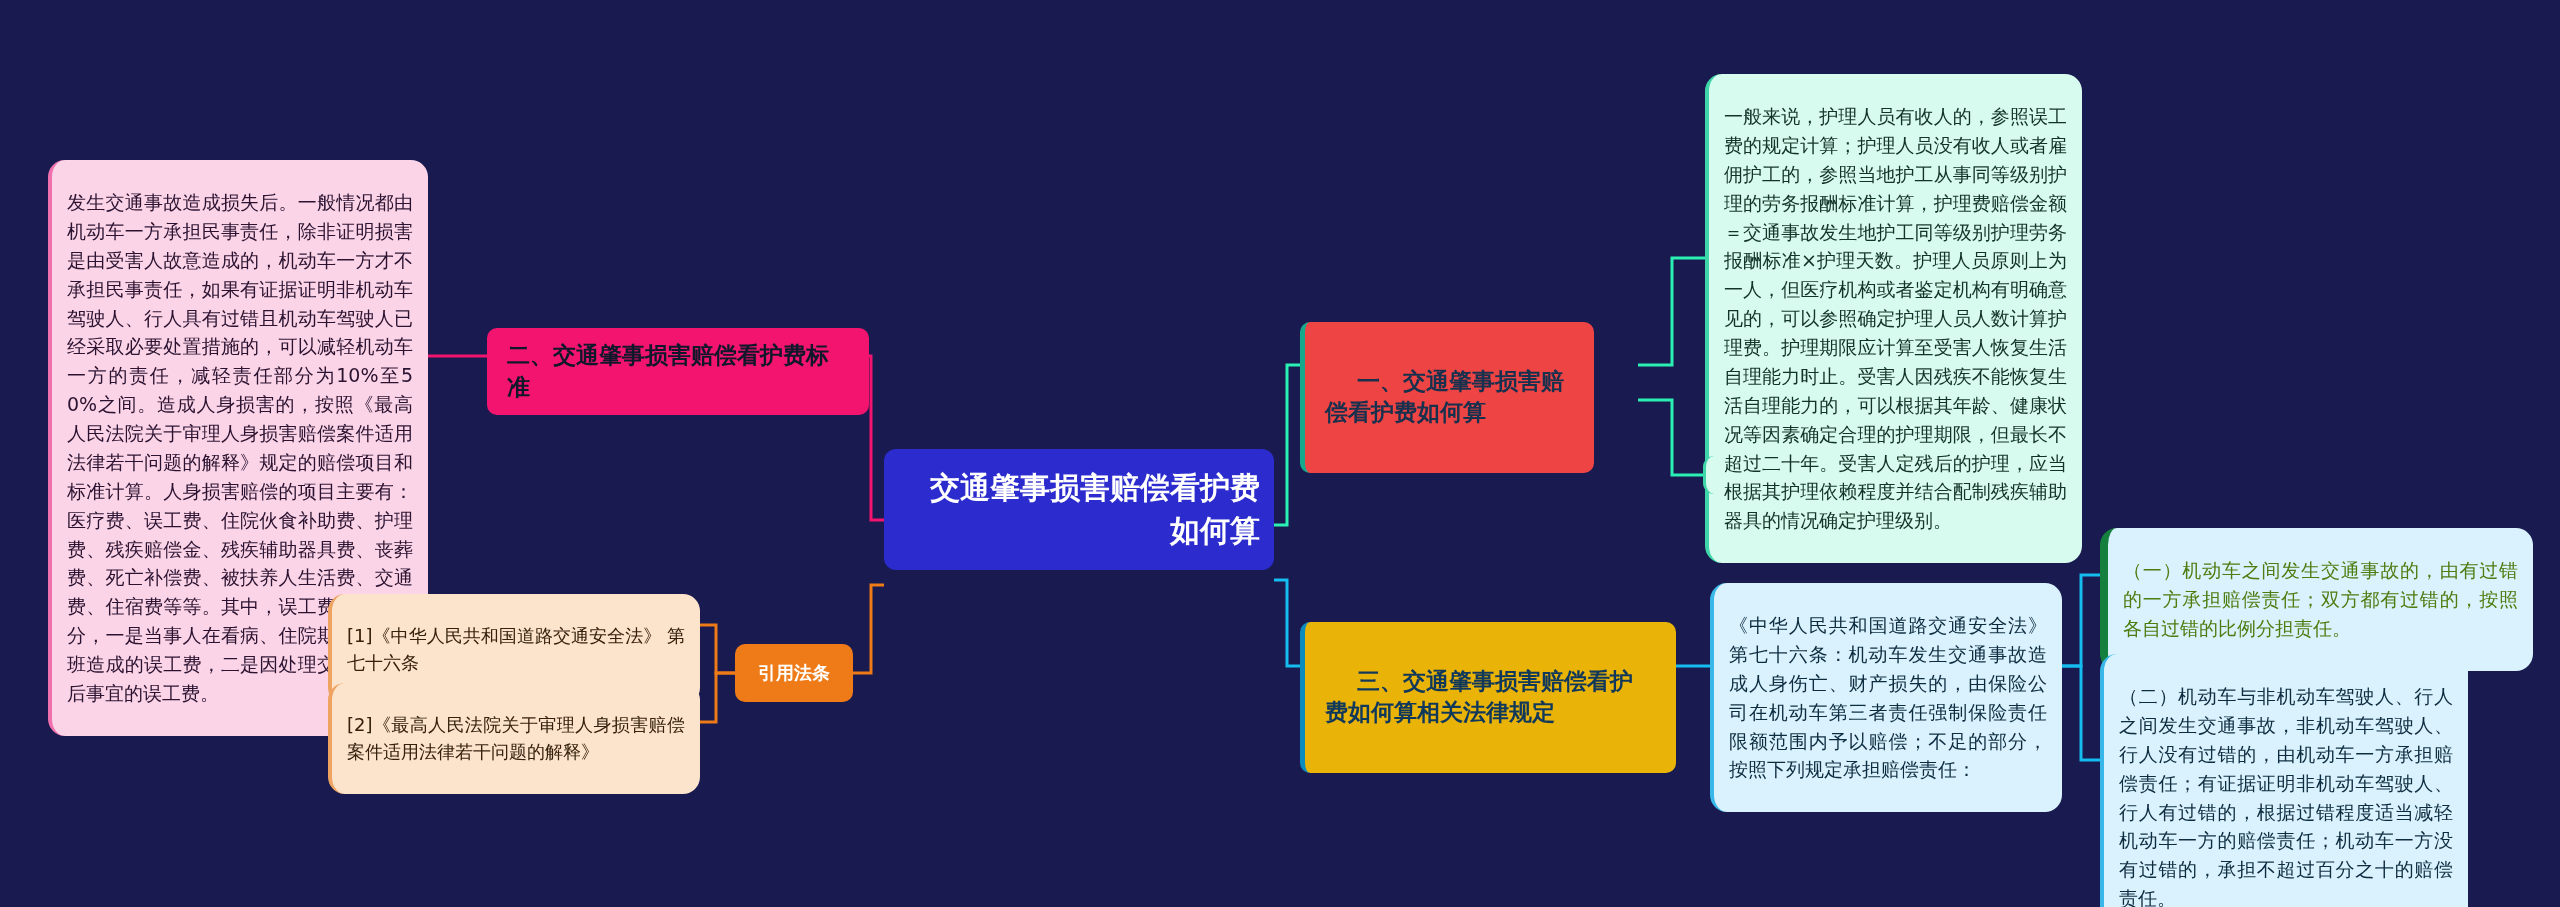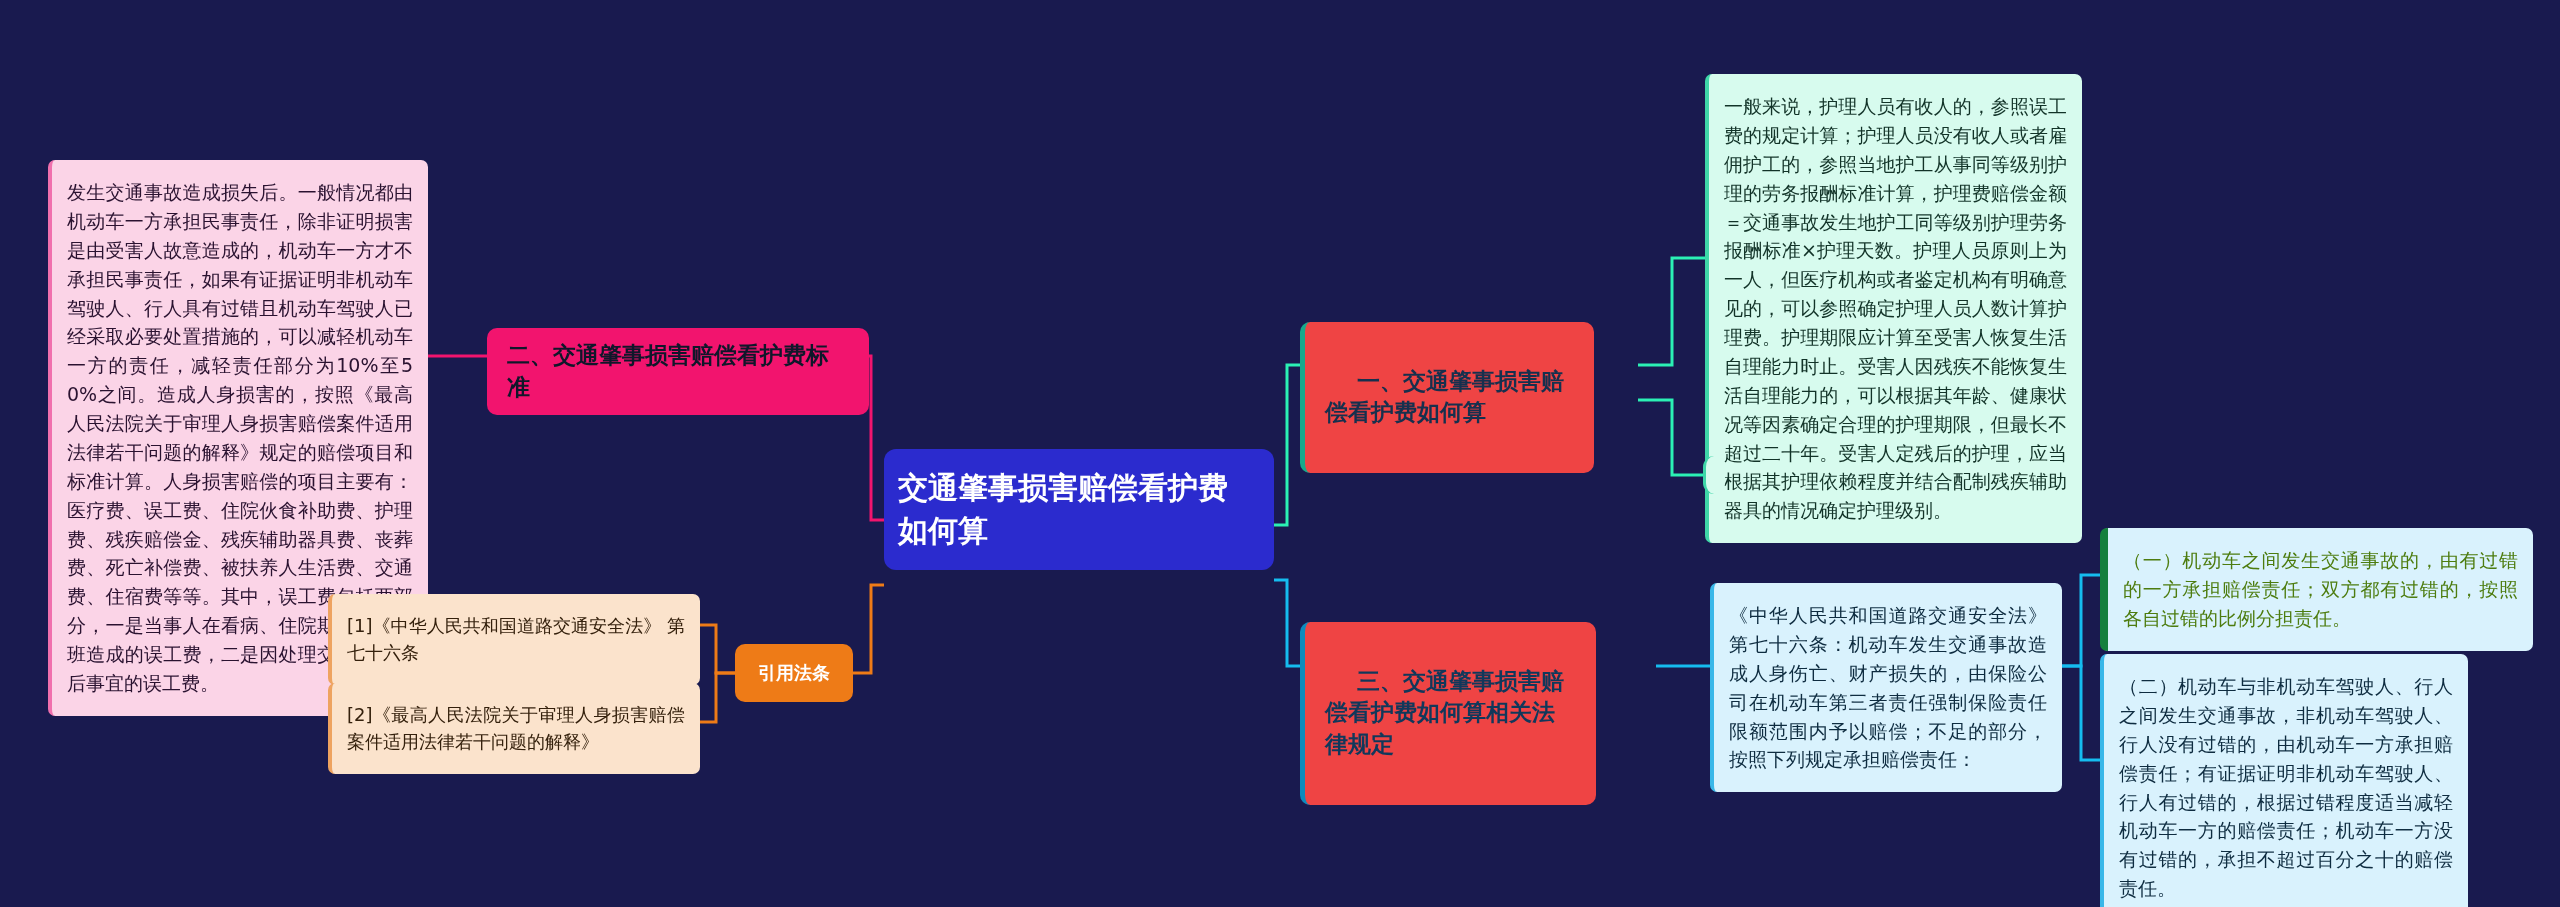--- a/index.html
+++ b/index.html
@@ -40,21 +40,21 @@
   
   .root {
     left: 884px;
     top: 449px;
     width: 390px;
     padding: 18px 14px;
     background: #2B2BCE;
     color: #FFFFFF;
     font-size: 30px;
     font-weight: 700;
-    text-align: left;
+    text-align: right;
     line-height: 1.42;
     border-radius: 12px;
   }
 
   
   .branch {
     padding: 12px 20px;
     font-size: 23px;
     font-weight: 700;
     border-radius: 10px;
@@ -75,45 +75,45 @@
     min-height: 56px;
     background: #F2146E;
     color: #0f172a;
     text-align: left;
     display: flex;
     align-items: center;
   }
   .branch-cyan {
     left: 1300px;
     top: 622px;
-    width: 296px;
+    width: 376px;
     min-height: 88px;
-    background: #ef4444;
+    background: #eab308;
     color: #10385B;
     border-left: 5px solid #0C8BBD;
   }
   .branch-orange {
     left: 735px;
     top: 644px;
     width: 118px;
     min-height: 58px;
     background: #EE7B17;
     color: #FFFFFF;
     font-size: 18px;
     display: flex;
     align-items: center;
     justify-content: center;
     text-align: center;
   }
 
   
   .leaf {
-    padding: 18px 15px;
+    padding: 28px 15px;
     font-size: 19px;
-    border-radius: 7px;
+    border-radius: 17px;
     line-height: 1.52;
     text-align: justify;
   }
   .leaf-pink {
     left: 48px;
     top: 160px;
     width: 380px;
     background: #FBD4E7;
     color: #2A1230;
     border-left: 4px solid #F06FAD;

